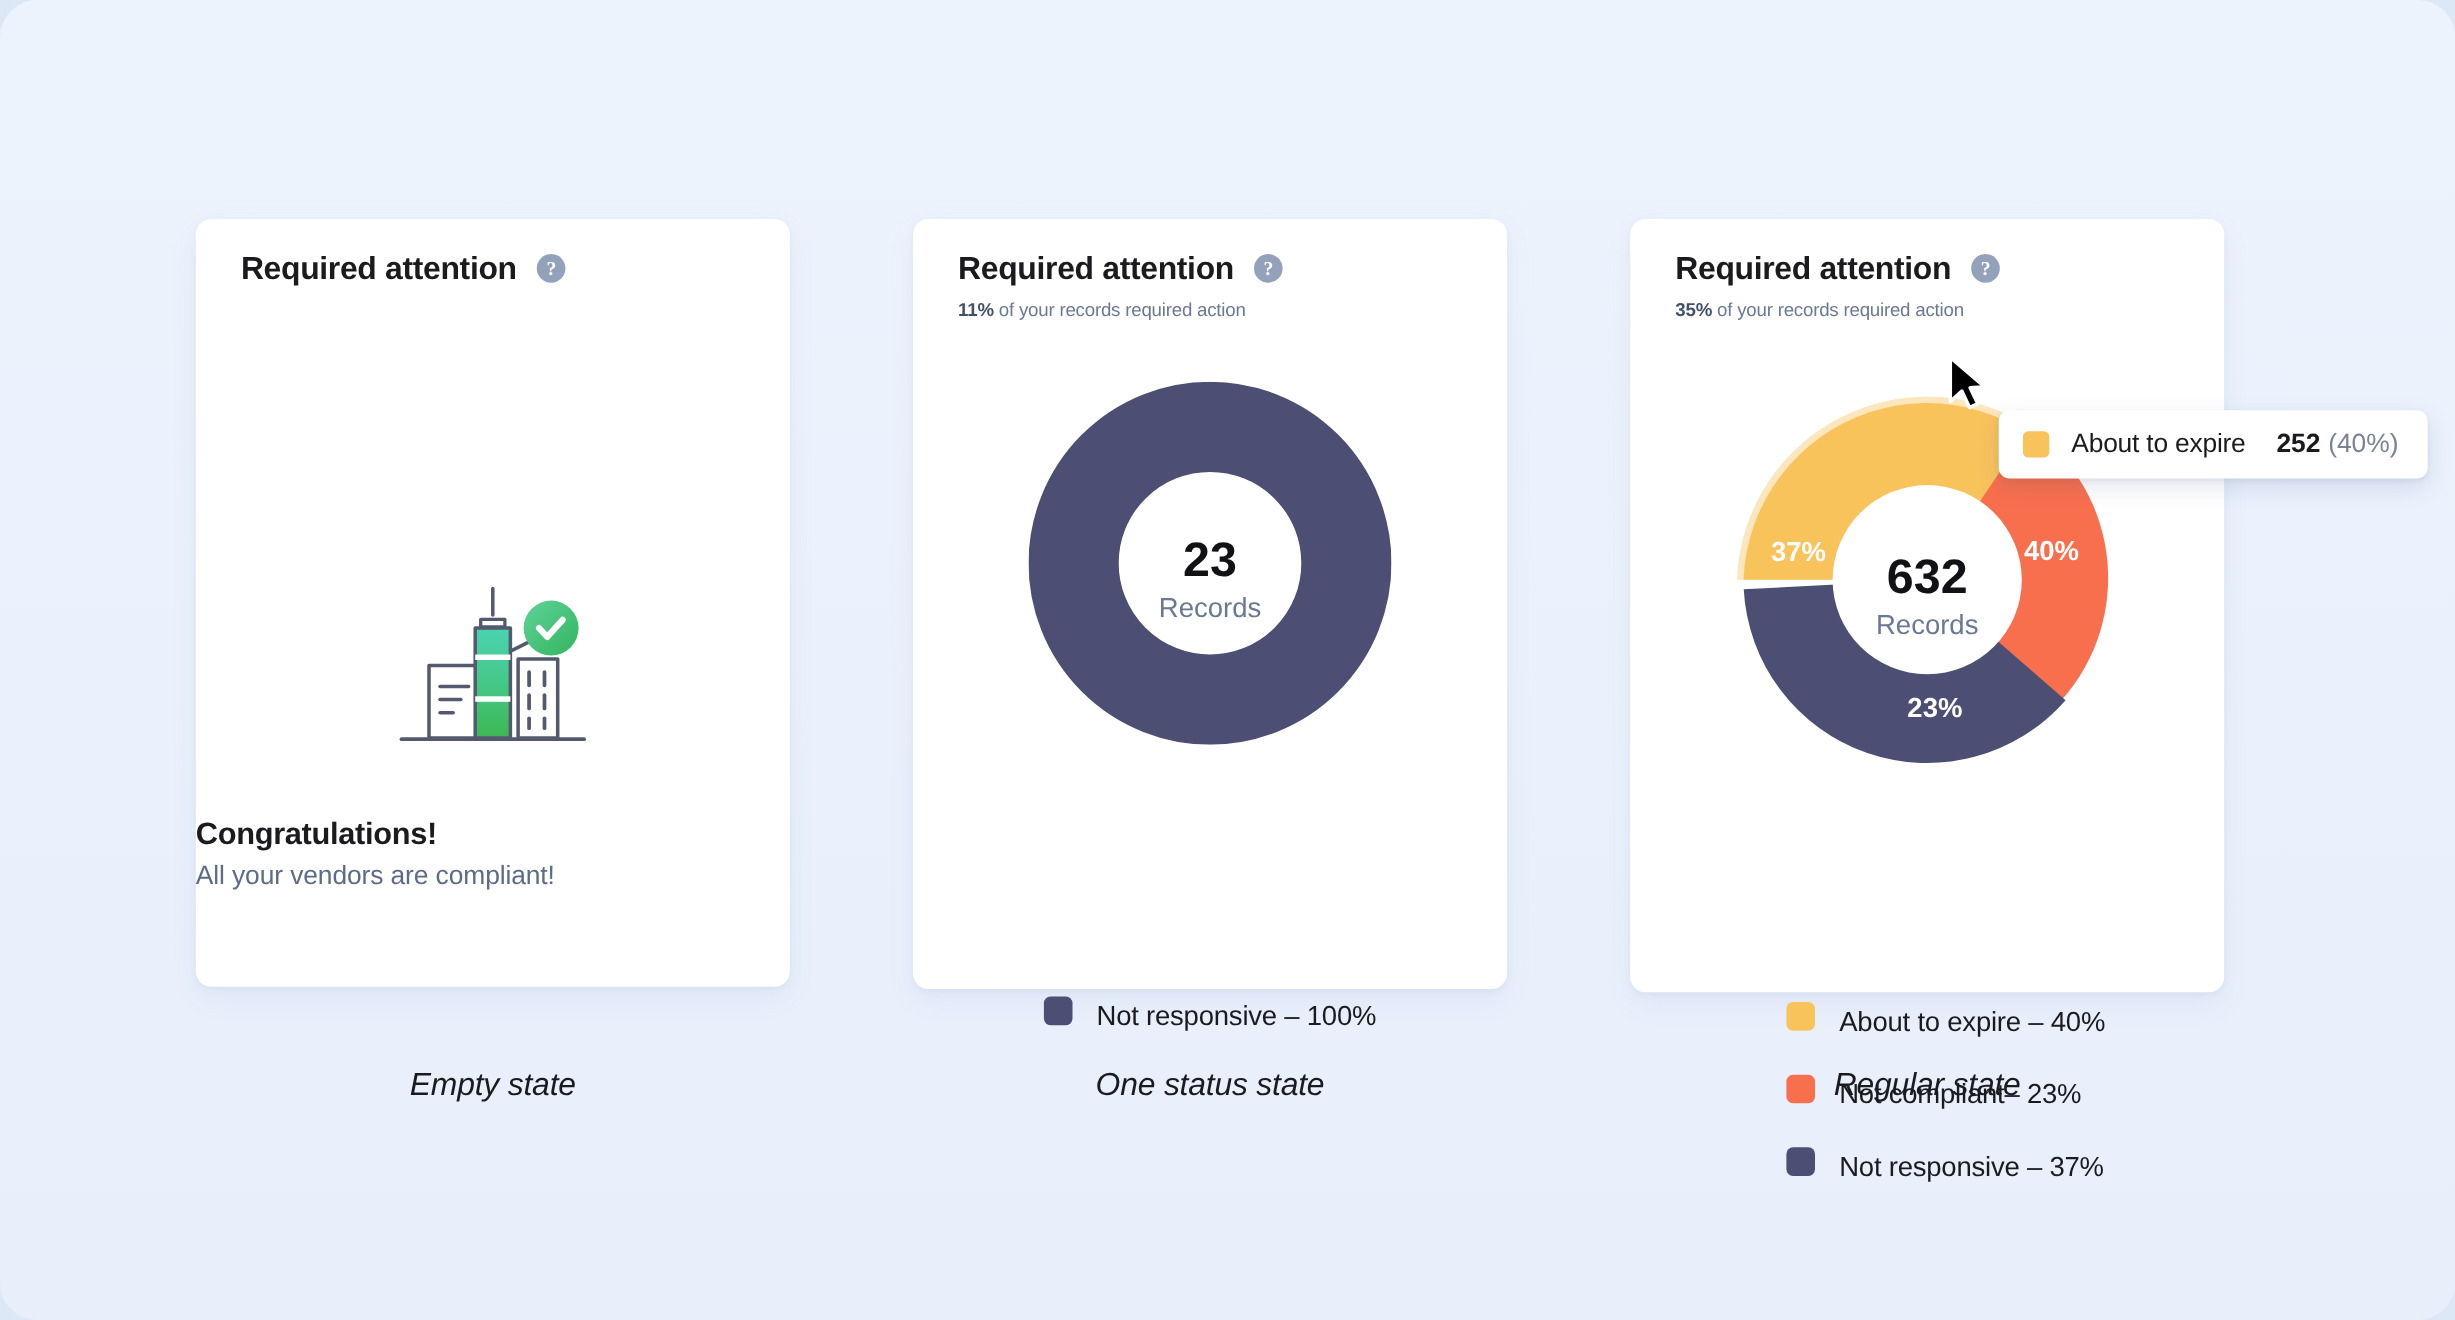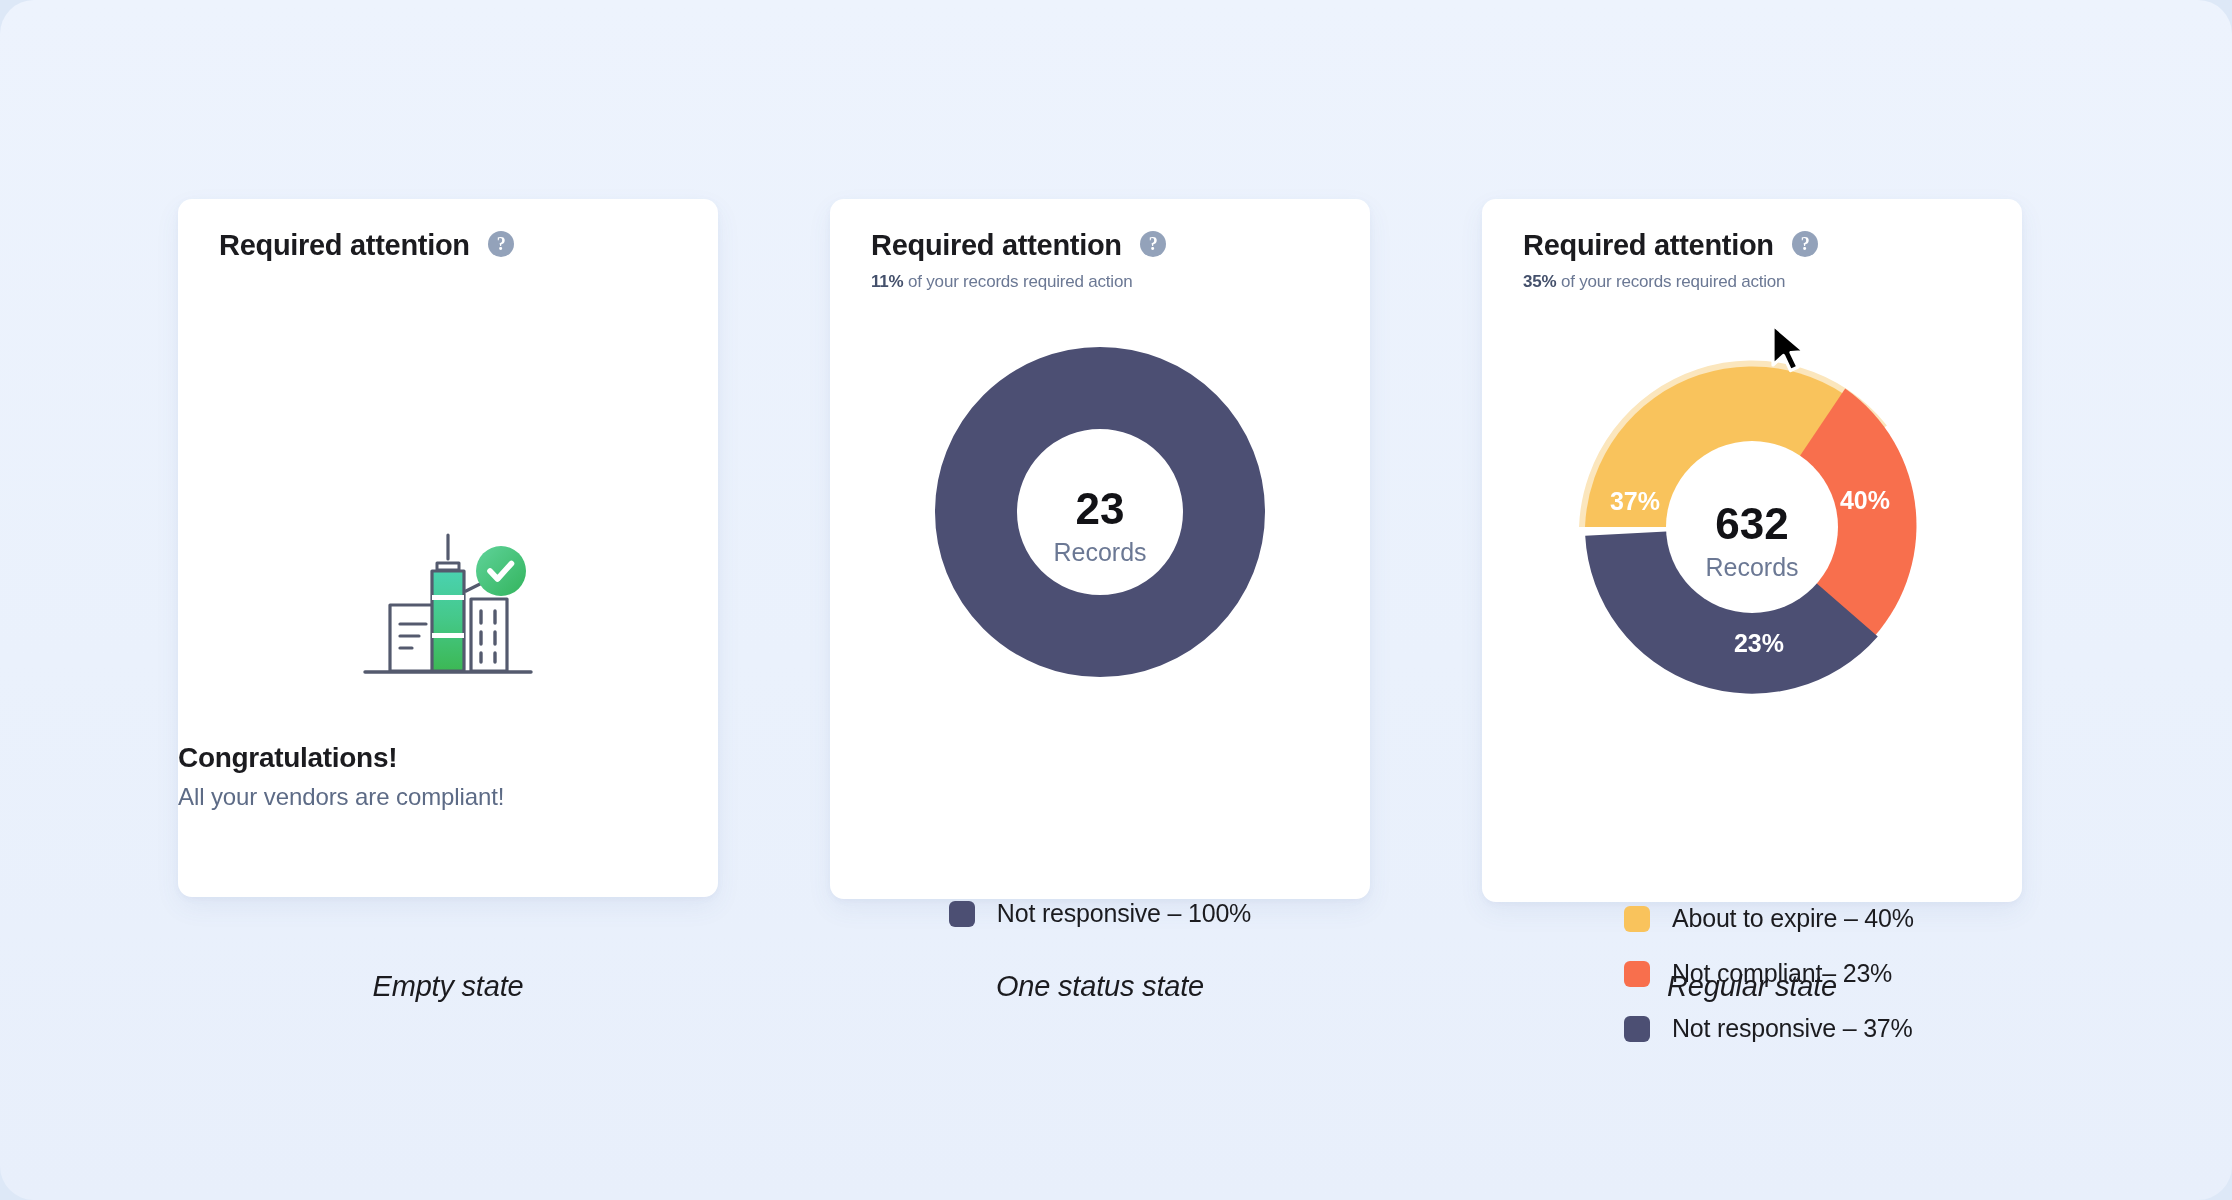--- a/index.html
+++ b/index.html
@@ -78,21 +78,21 @@
   #legend-one{top:700px;text-align:center;}
   #legend-reg{top:705px;left:142px;}
   .legend-row{
     display:flex;align-items:center;margin-bottom:26px;
   }
   #legend-one .legend-row{justify-content:center;margin-bottom:0;}
   .swatch{
     width:26px;height:26px;border-radius:6px;flex:0 0 auto;margin-right:22px;
   }
   .legend-text{
-    font-size:25px;color:#1b1b1f;letter-spacing:-.2px;white-space:nowrap;
+    font-size:25px;color:#1b1b1f;letter-spacing:-.2px;white-space:nowrap;margin-top:11px;
   }
 
   
   .tooltip{
     position:absolute;left:1817px;top:373px;height:62px;
     display:flex;align-items:center;padding:0 26px 0 22px;
     background:#ffffff;border-radius:10px;
     box-shadow:0 8px 22px rgba(60,80,130,.14), 0 2px 5px rgba(60,80,130,.08);
     z-index:40;
   }
@@ -248,20 +248,26 @@
         <span class="swatch" style="background:#f86f4d"></span>
         <span class="legend-text">Not compliant– 23%</span>
       </div>
       <div class="legend-row">
         <span class="swatch" style="background:#4c4f73"></span>
         <span class="legend-text">Not responsive – 37%</span>
       </div>
     </div>
   </div>
 
+  <div class="tooltip">
+    <span class="swatch" style="background:#f9c35c"></span>
+    <span class="tt-label">About to expire</span>
+    <span class="tt-value">252</span>
+    <span class="tt-pct">(40%)</span>
+  </div>
 
   <svg class="cursor" width="44" height="56" viewBox="0 0 44 56">
     <path d="M6 3 L6 43 L16.5 33.5 L23.5 48.5 L31 45 L24 30.5 L37 29.5 Z" fill="#000000" stroke="#ffffff" stroke-width="3.2" stroke-linejoin="round"></path>
   </svg>
 
   <div class="caption" id="cap-empty">Empty state</div>
   <div class="caption" id="cap-one">One status state</div>
   <div class="caption" id="cap-reg">Regular state</div>
 
 </div>

